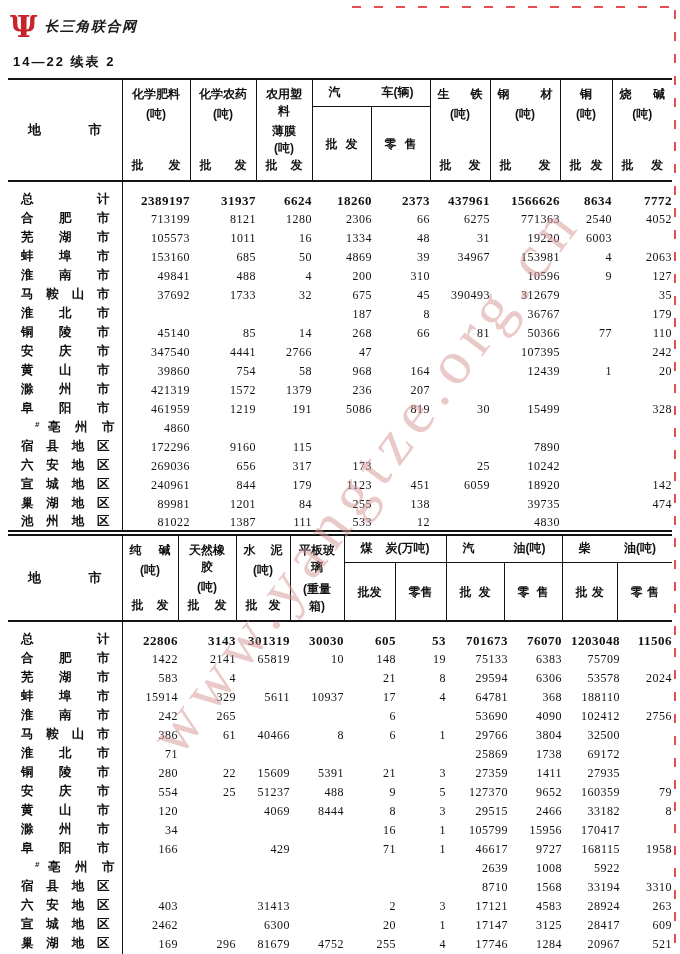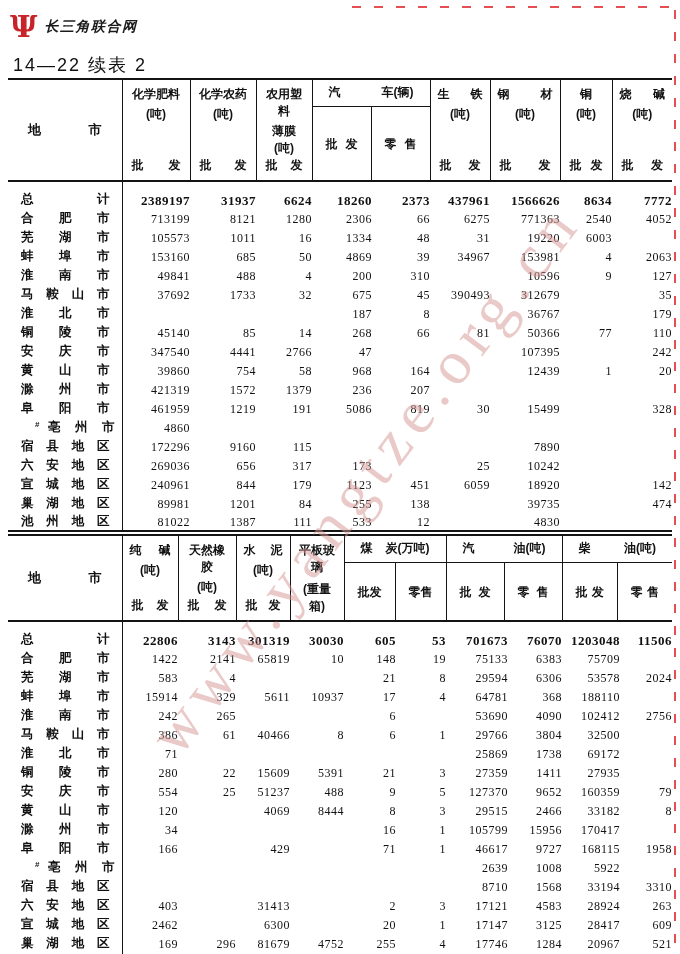--- a/index.html
+++ b/index.html
@@ -7,21 +7,21 @@
   .page {
     position: relative; width: 680px; height: 954px; background: #fff;
     overflow: hidden; color: #111;
     font-family: "Liberation Sans", "DejaVu Sans", sans-serif;
   }
   
   .logo-row { position: absolute; top: 12px; left: 10px; display: flex; align-items: center; gap: 7px; }
   .logo-glyph { color: #c6232a; font-size: 30px; line-height: 30px; font-weight: bold;
     font-family: "DejaVu Serif", serif; }
   .logo-text { font-size: 14px; font-weight: bold; letter-spacing: 1.5px; color: #1a1a1a; font-style: italic; }
-  .caption { position: absolute; top: 53px; left: 13px; font-size: 18px; font-weight: normal; letter-spacing: 2px; }
+  .caption { position: absolute; top: 53px; left: 13px; font-size: 13px; font-weight: bold; letter-spacing: 2px; }
 
   
   .dash-top { position: absolute; top: 6px; left: 352px; right: 4px; height: 2px;
     background: repeating-linear-gradient(90deg,#e23b3f 0 9px, transparent 9px 22px); opacity:.9; }
   .dash-right { position: absolute; top: 10px; right: 4px; bottom: 4px; width: 2px;
     background: repeating-linear-gradient(180deg,#e23b3f 0 9px, transparent 9px 22px); opacity:.9; }
 
   
   .watermark {
     position: absolute; left: 365px; top: 478px; transform: translate(-50%,-50%) rotate(-53deg);

